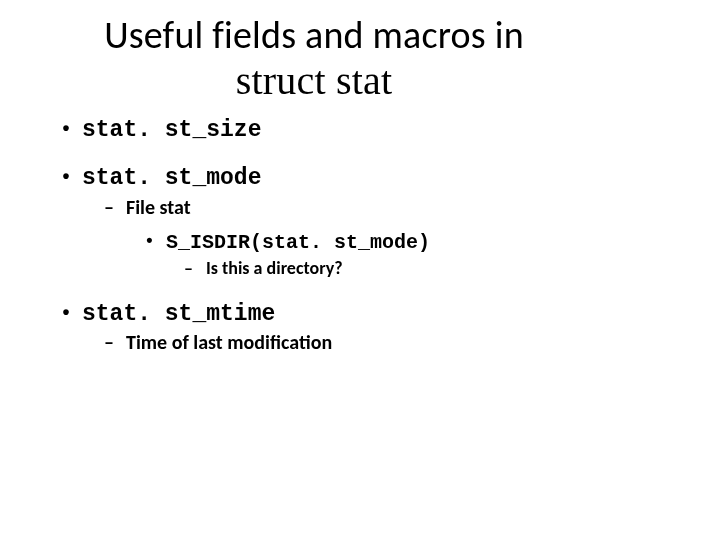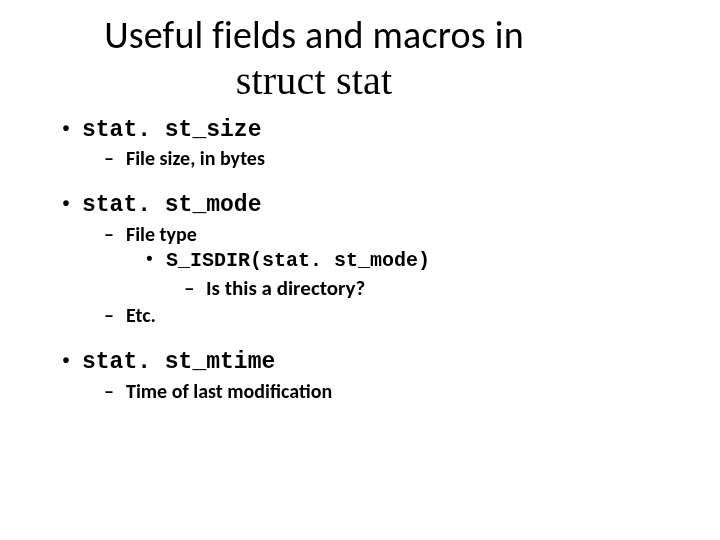--- a/index.html
+++ b/index.html
@@ -57,36 +57,36 @@
   ul.sub > li {
     margin: 2px 0;
   }
   ul.sub > li > .row::before {
     content: "–";
     display: inline-block;
     width: 22px;
   }
   ul.sub2 {
     list-style: none;
-    margin: 1px 0 0 0;
+    margin: 10px 0 0 0;
     padding: 0 0 0 40px;
     font-size: 20px;
   }
   ul.sub2 > li > .row::before {
     content: "•";
     display: inline-block;
     width: 22px;
     font-size: 18px;
     vertical-align: 1px;
   }
   ul.sub3 {
     list-style: none;
     margin: 2px 0 0 0;
     padding: 0 0 0 40px;
-    font-size: 21px;
+    font-size: 18px;
   }
   ul.sub3 > li > .row::before {
     content: "–";
     display: inline-block;
     width: 22px;
   }
   .mono {
     font-family: "Courier New", Courier, monospace;
   }
   .row { display: block; }
@@ -98,45 +98,37 @@
 
   <h1 class="title">
     <span>Useful fields and macros in</span><br>
     <span class="mono">struct stat</span>
   </h1>
 
   <ul class="bullets">
 
     <li>
       <span class="row mono">stat. st_size</span>
-      <ul class="sub">
-        <li>
-          <span class="row">File size, in bytes</span>
-        </li>
-      </ul>
     </li>
 
     <li>
       <span class="row mono">stat. st_mode</span>
       <ul class="sub">
         <li>
-          <span class="row">File type</span>
+          <span class="row">File stat</span>
           <ul class="sub2">
             <li>
               <span class="row mono">S_ISDIR(stat. st_mode)</span>
               <ul class="sub3">
                 <li>
                   <span class="row">Is this a directory?</span>
                 </li>
               </ul>
             </li>
           </ul>
-        </li>
-        <li>
-          <span class="row">Etc.</span>
         </li>
       </ul>
     </li>
 
     <li>
       <span class="row mono">stat. st_mtime</span>
       <ul class="sub">
         <li>
           <span class="row">Time of last modification</span>
         </li>

